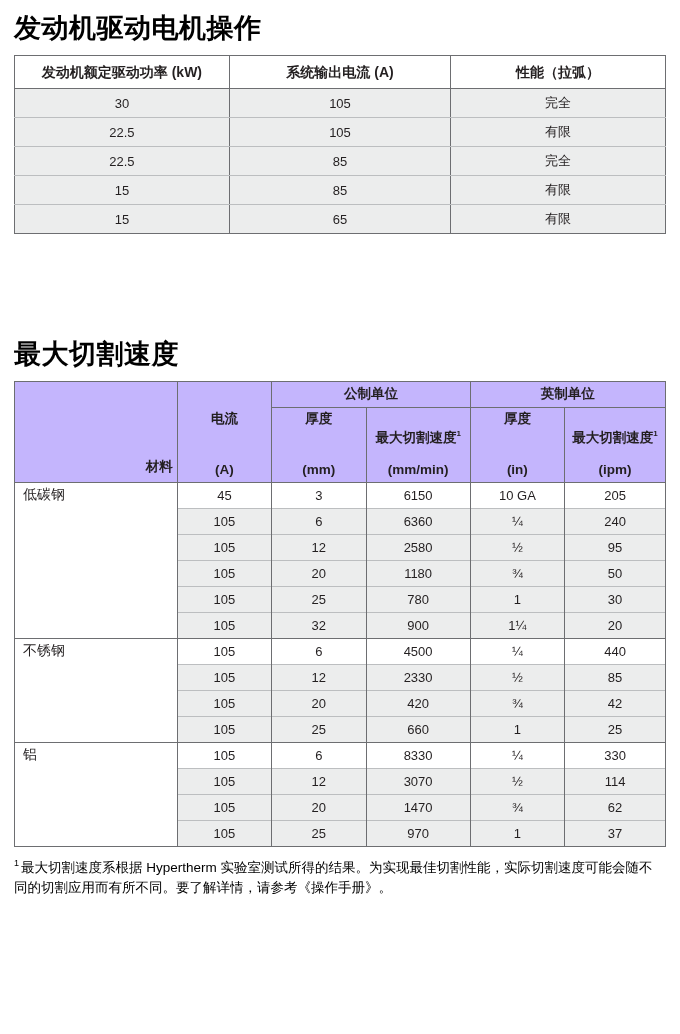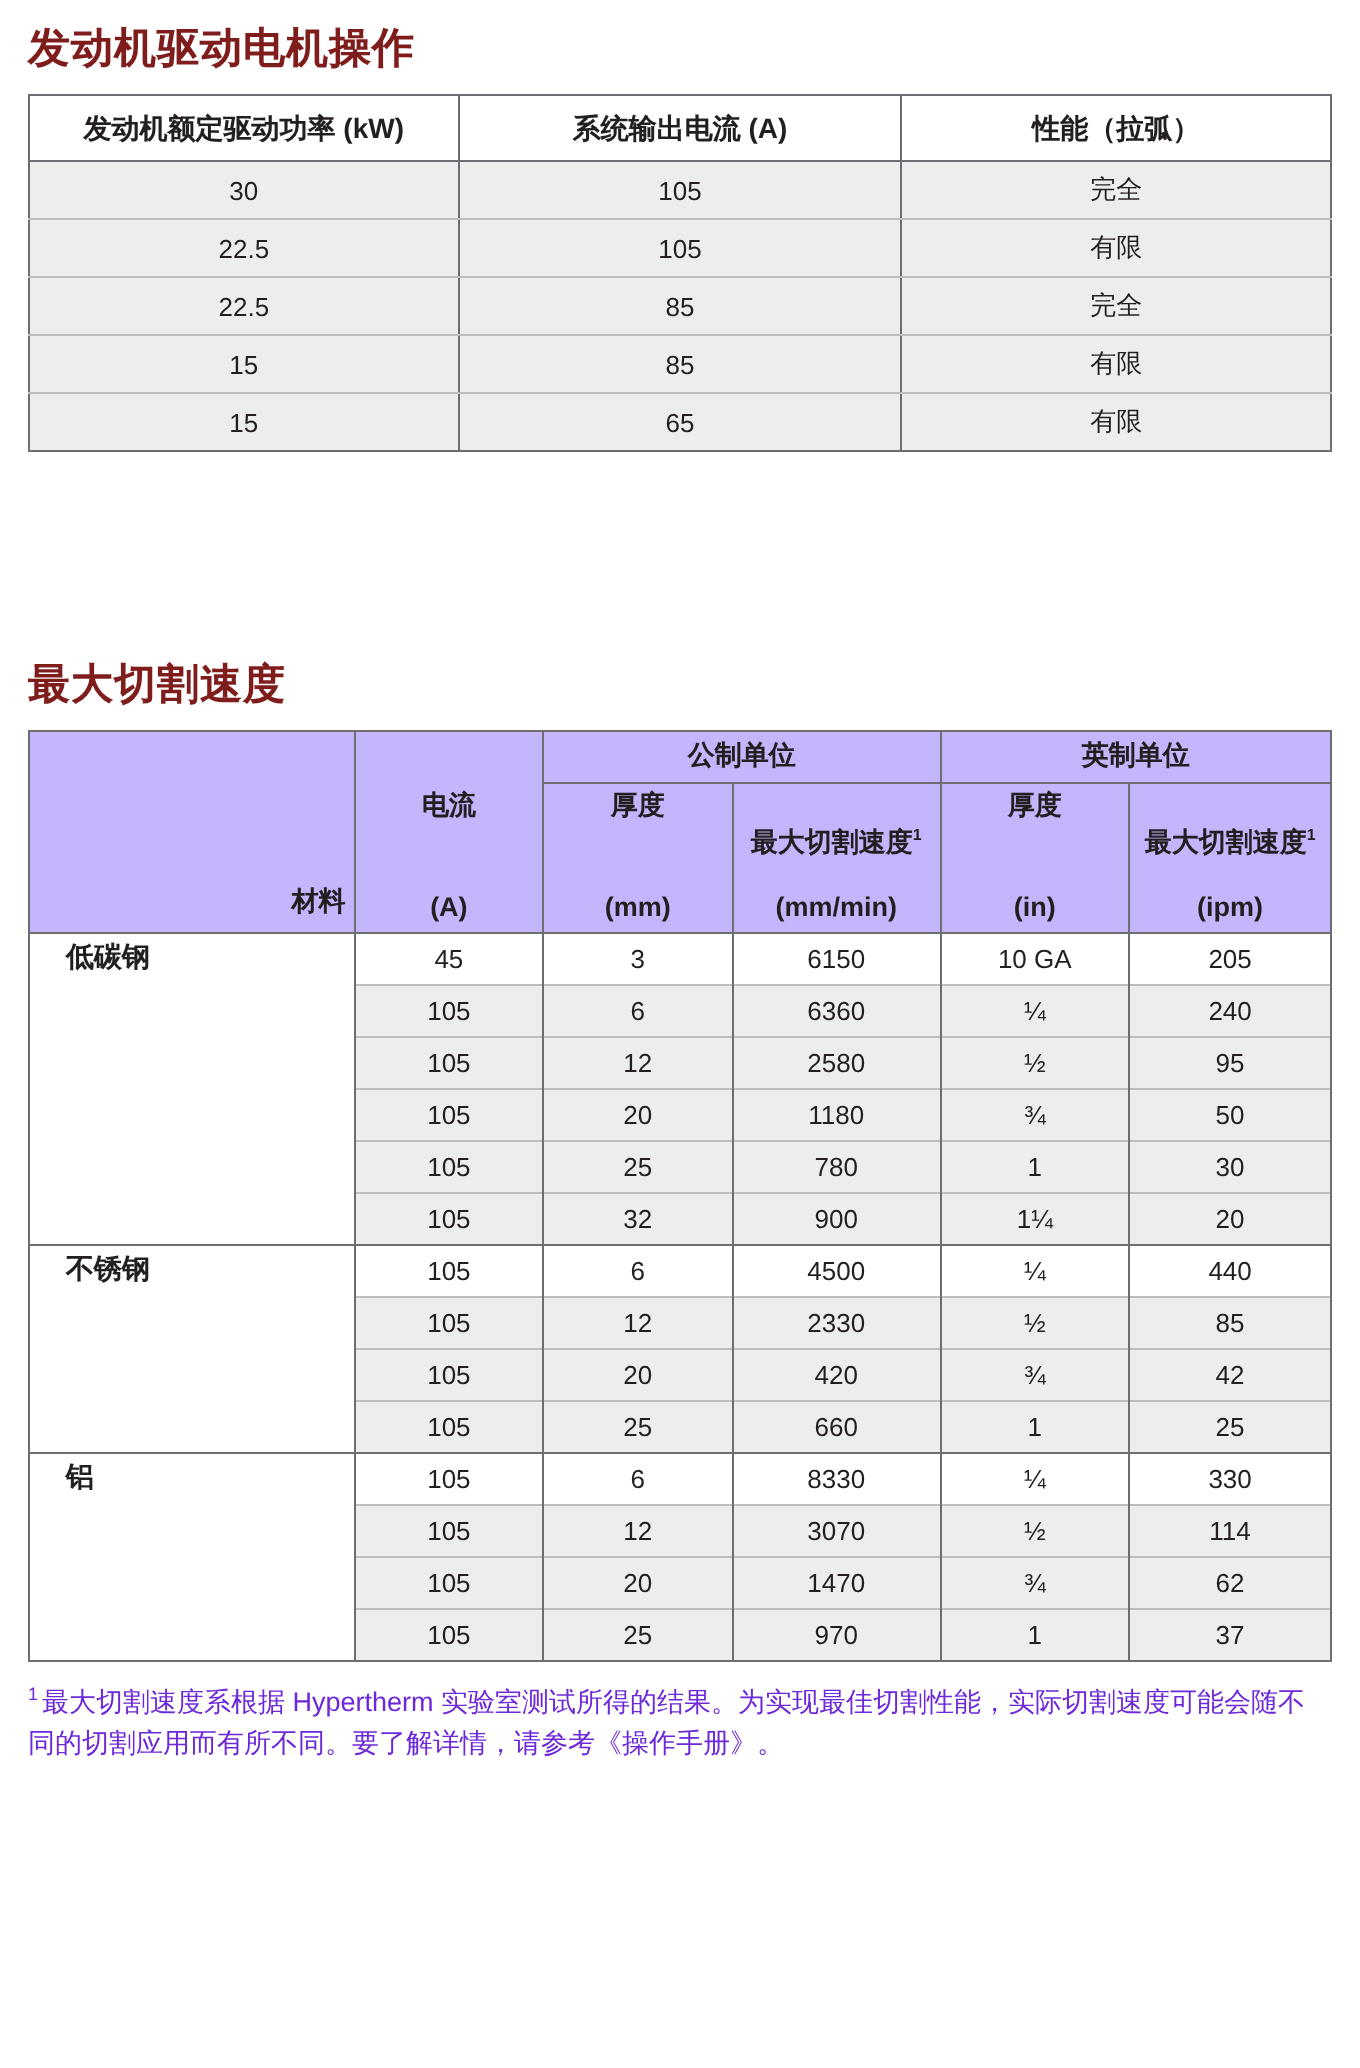--- a/index.html
+++ b/index.html
@@ -14,22 +14,22 @@
     color: #231f20;
     position: relative;
     overflow: hidden;
   }
   .page {
     padding: 0 14px;
     box-sizing: border-box;
     width: 680px;
   }
   h2.section-title {
-    color: #7f1d1d;
-    font-size: 21px;
+    color: #000000;
+    font-size: 27px;
     font-weight: bold;
     margin: 10px 0 9px 0;
     letter-spacing: 0.5px;
   }
   table {
     border-collapse: collapse;
     width: 652px;
     table-layout: fixed;
   }
   
@@ -94,23 +94,23 @@
   .t2 td {
     border-left: 1px solid #6d6e71;
     border-right: 1px solid #6d6e71;
     font-size: 13px;
     text-align: center;
     padding: 3px 4px;
     height: 19px;
   }
   .t2 td.matname {
     text-align: left;
-    font-weight: bold;
+    font-weight: normal;
     font-size: 14px;
-    padding-left: 18px;
+    padding-left: 8px;
     vertical-align: top;
     margin-top: 30px;
   }
   .t2 tr.shade td {
     background: #eceded;
   }
   .t2 tr.thickline td {
     border-top: 1px solid #6d6e71;
   }
   .t2 tr.thinline td {
@@ -120,21 +120,21 @@
     border-bottom: 1px solid #6d6e71;
   }
   sup {
     font-size: 8px;
     vertical-align: super;
   }
   .footnote {
     margin-top: 10px;
     font-size: 13.5px;
     line-height: 1.55;
-    color: #6d28d9;
+    color: #000000;
   }
   .footnote .fn-mark {
     font-size: 9px;
     vertical-align: super;
     margin-right: 2px;
   }
 </style>
 </head>
 <body>
 

